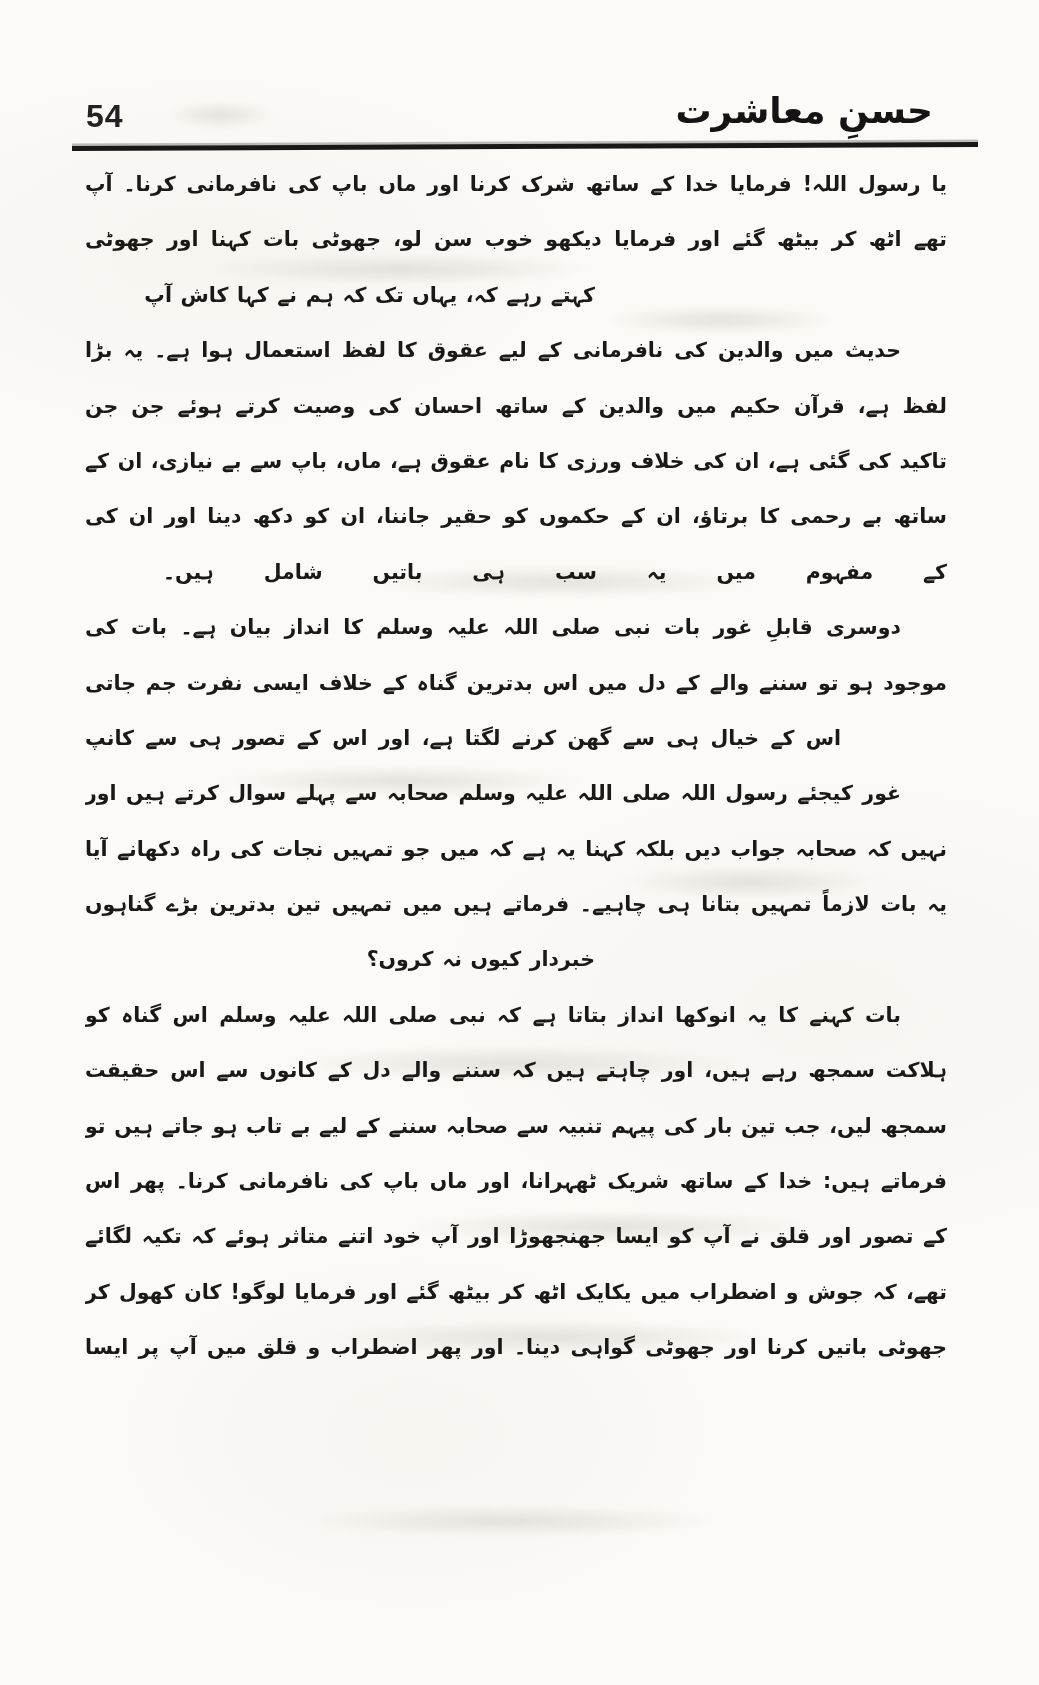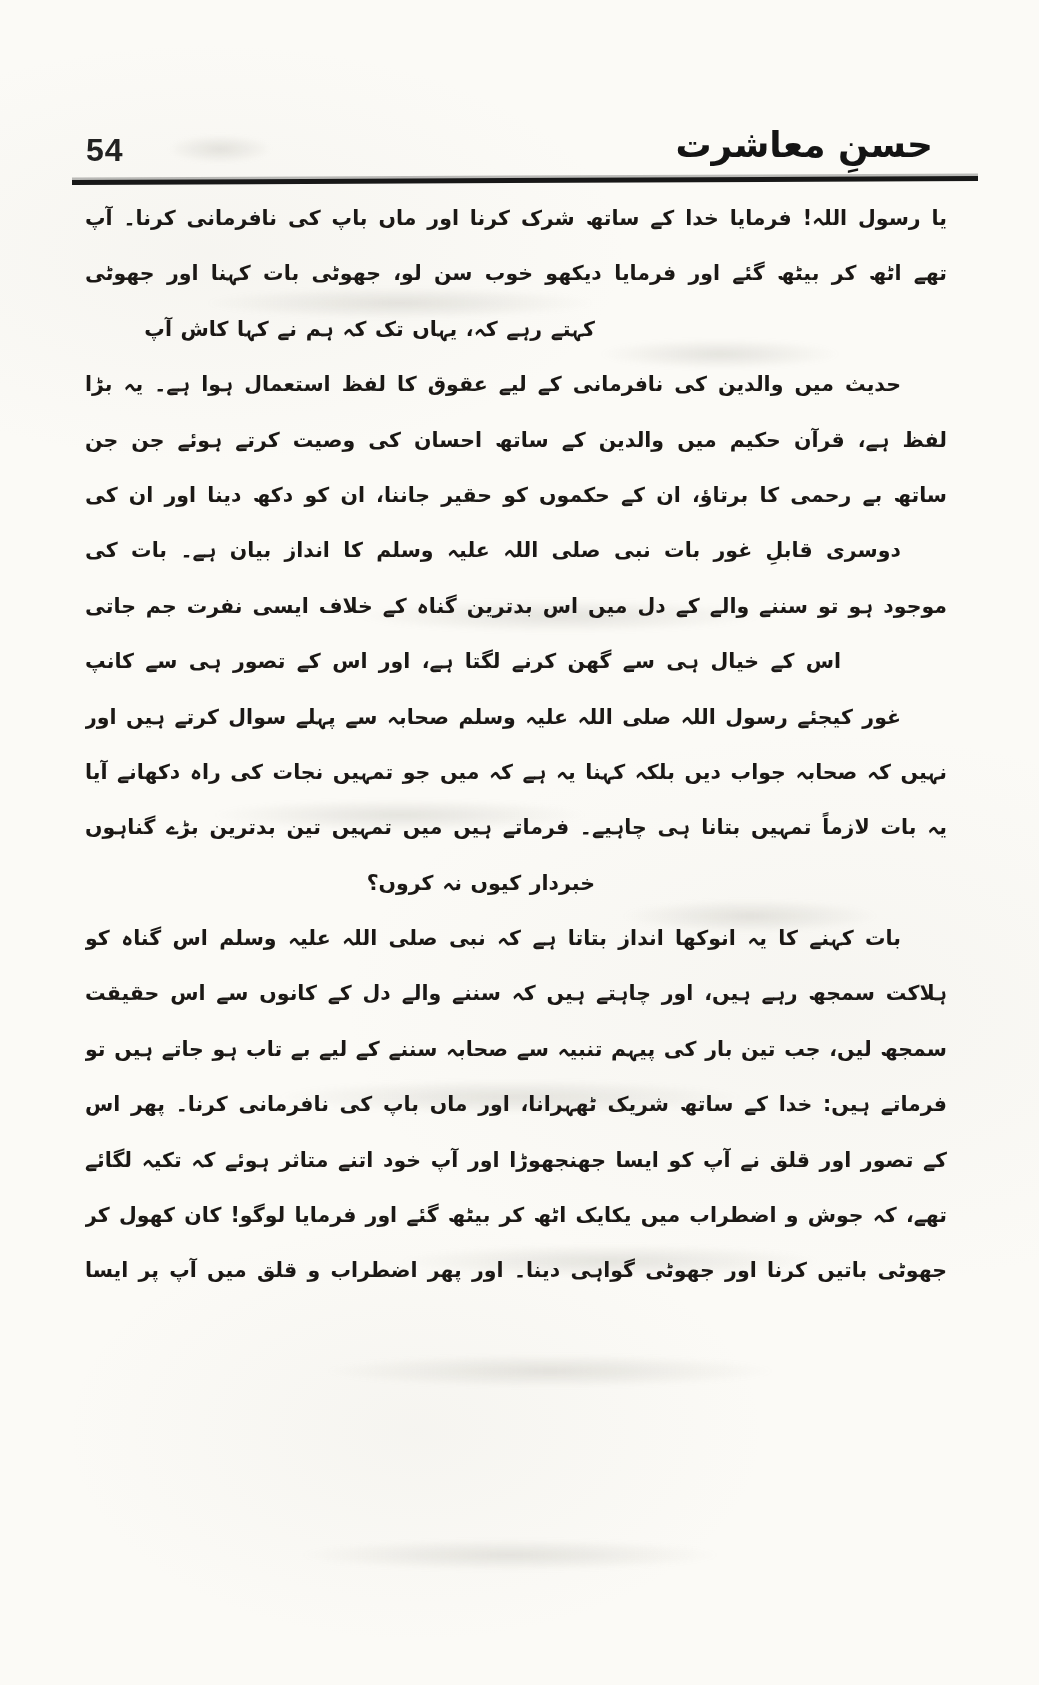--- a/index.html
+++ b/index.html
@@ -5,21 +5,21 @@
   html,body{margin:0;padding:0;}
   body{
     width:1039px;height:1685px;position:relative;overflow:hidden;
     background:
       radial-gradient(ellipse 600px 300px at 20% 15%, rgba(210,208,200,.12), transparent 70%),
       radial-gradient(ellipse 700px 400px at 80% 60%, rgba(205,203,195,.10), transparent 70%),
       radial-gradient(ellipse 500px 300px at 40% 85%, rgba(200,198,190,.10), transparent 70%),
       #fbfaf6;
     font-family:"DejaVu Sans", sans-serif;
   }
-  .page{position:absolute;inset:0;margin-top:34px;}
+  .page{position:absolute;inset:0;}
   .page-number{
     position:absolute;left:86px;top:98px;
     font-family:"Liberation Sans", sans-serif;
     font-size:32px;font-weight:600;letter-spacing:1px;color:#222;
   }
   .chapter-title{
     position:absolute;right:106px;top:90px;
     direction:rtl;font-size:36px;font-weight:700;color:#141414;
     font-family:"DejaVu Sans", sans-serif;
   }
@@ -73,21 +73,23 @@
 
     <div class="paragraph">
       <div class="line">یا رسول اللہ! فرمایا خدا کے ساتھ شرک کرنا اور ماں باپ کی نافرمانی کرنا۔ آپ ٹیک لگائے ہوئے</div>
       <div class="line">تھے اٹھ کر بیٹھ گئے اور فرمایا دیکھو خوب سن لو، جھوٹی بات کہنا اور جھوٹی گواہی دینا اور آپ برابر یہی</div>
       <div class="line end-short">کہتے رہے کہ، یہاں تک کہ ہم نے کہا کاش آپ خاموش ہو جاتے۔‘‘</div>
     </div>
 
     <div class="paragraph">
       <div class="line first">حدیث میں والدین کی نافرمانی کے لیے عقوق کا لفظ استعمال ہوا ہے۔ یہ بڑا جامع</div>
       <div class="line">لفظ ہے، قرآن حکیم میں والدین کے ساتھ احسان کی وصیت کرتے ہوئے جن جن باتوں کی</div>
+      <div class="line">تاکید کی گئی ہے، ان کی خلاف ورزی کا نام عقوق ہے، ماں، باپ سے بے نیازی، ان کے</div>
       <div class="line">ساتھ بے رحمی کا برتاؤ، ان کے حکموں کو حقیر جاننا، ان کو دکھ دینا اور ان کی نافرمانی کرنا، عقوق</div>
+      <div class="line end-stretch-left">کے مفہوم میں یہ سب ہی باتیں شامل ہیں۔</div>
     </div>
 
     <div class="paragraph">
       <div class="line first">دوسری قابلِ غور بات نبی صلی اللہ علیہ وسلم کا انداز بیان ہے۔ بات کی اہمیت کو جتانے اور دل</div>
       <div class="line">موجود ہو تو سننے والے کے دل میں اس بدترین گناہ کے خلاف ایسی نفرت جم جاتی ہے کہ وہ</div>
       <div class="line end-stretch">اس کے خیال ہی سے گھن کرنے لگتا ہے، اور اس کے تصور ہی سے کانپ اٹھتا ہے۔</div>
     </div>
 
     <div class="paragraph">
       <div class="line first">غور کیجئے رسول اللہ صلی اللہ علیہ وسلم صحابہ سے پہلے سوال کرتے ہیں اور سوال کا منشاء بھی یہ</div>

